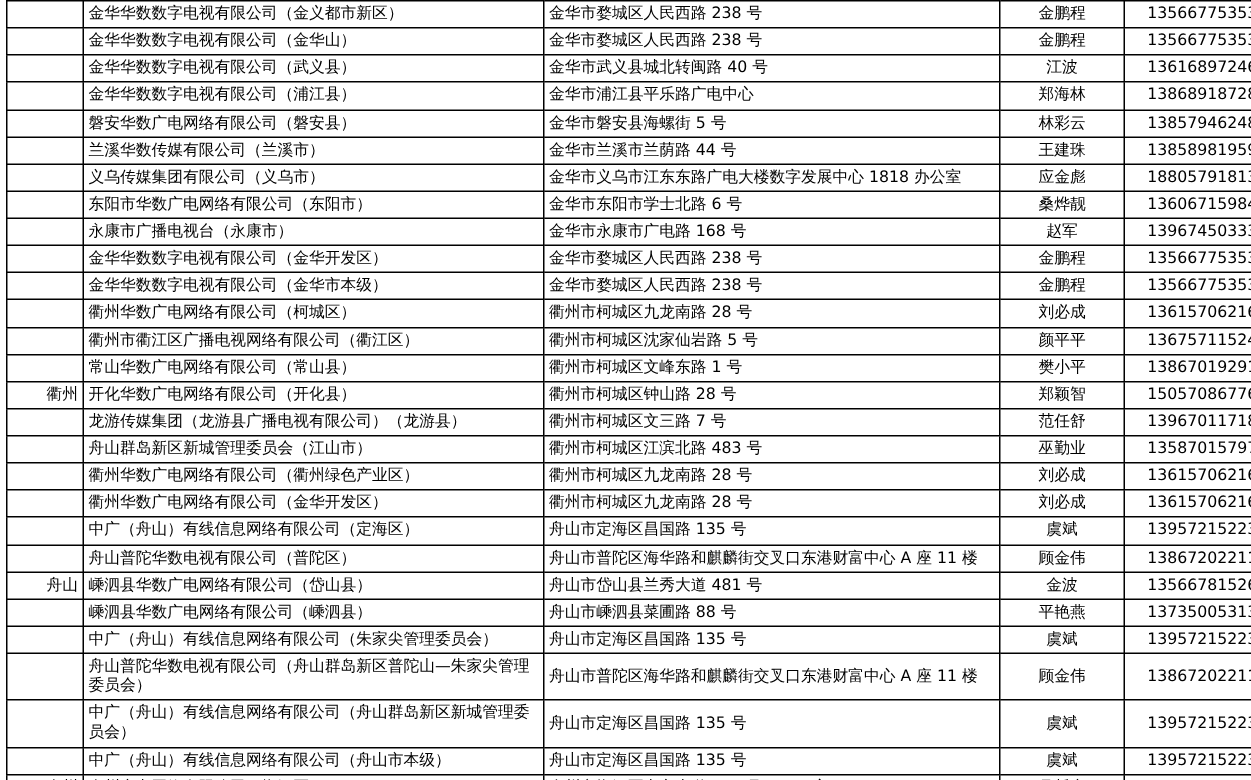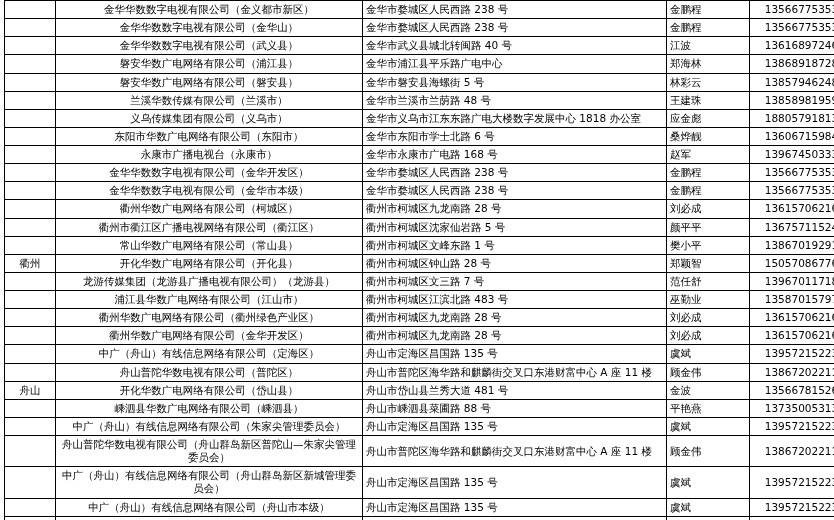--- a/index.html
+++ b/index.html
@@ -28,34 +28,34 @@
   table.reg-table td {
     border: 1px solid #000000;
     font-size: 10.5px;
     line-height: 1.25;
     padding: 2px 3px;
     vertical-align: middle;
     word-break: break-all;
   }
   td.col-region {
     width: 44px;
-    text-align: center;
+    text-align: right;
     font-size: 11px;
   }
   td.col-name {
     width: 300px;
-    text-align: center;
+    text-align: left;
   }
   td.col-addr {
     width: 297px;
     text-align: left;
   }
   td.col-person {
     width: 76px;
-    text-align: left;
+    text-align: center;
   }
   td.col-phone {
     width: 97px;
     text-align: center;
     font-size: 10.5px;
   }
 </style>
 </head>
 <body>
 
@@ -78,36 +78,36 @@
         </tr>
         <tr>
           <td class="col-region"></td>
           <td class="col-name">金华华数数字电视有限公司（武义县）</td>
           <td class="col-addr">金华市武义县城北转闽路 40 号</td>
           <td class="col-person">江波</td>
           <td class="col-phone">13616897246</td>
         </tr>
         <tr>
           <td class="col-region"></td>
-          <td class="col-name">磐安华数广电网络有限公司（浦江县）</td>
+          <td class="col-name">金华华数数字电视有限公司（浦江县）</td>
           <td class="col-addr">金华市浦江县平乐路广电中心</td>
           <td class="col-person">郑海林</td>
           <td class="col-phone">13868918728</td>
         </tr>
         <tr>
           <td class="col-region"></td>
           <td class="col-name">磐安华数广电网络有限公司（磐安县）</td>
           <td class="col-addr">金华市磐安县海螺街 5 号</td>
           <td class="col-person">林彩云</td>
           <td class="col-phone">13857946248</td>
         </tr>
         <tr>
           <td class="col-region"></td>
           <td class="col-name">兰溪华数传媒有限公司（兰溪市）</td>
-          <td class="col-addr">金华市兰溪市兰荫路 48 号</td>
+          <td class="col-addr">金华市兰溪市兰荫路 44 号</td>
           <td class="col-person">王建珠</td>
           <td class="col-phone">13858981959</td>
         </tr>
         <tr>
           <td class="col-region"></td>
           <td class="col-name">义乌传媒集团有限公司（义乌市）</td>
           <td class="col-addr">金华市义乌市江东东路广电大楼数字发展中心 1818 办公室</td>
           <td class="col-person">应金彪</td>
           <td class="col-phone">18805791813</td>
         </tr>
@@ -169,21 +169,21 @@
         </tr>
         <tr>
           <td class="col-region"></td>
           <td class="col-name">龙游传媒集团（龙游县广播电视有限公司）（龙游县）</td>
           <td class="col-addr">衢州市柯城区文三路 7 号</td>
           <td class="col-person">范任舒</td>
           <td class="col-phone">13967011718</td>
         </tr>
         <tr>
           <td class="col-region"></td>
-          <td class="col-name">浦江县华数广电网络有限公司（江山市）</td>
+          <td class="col-name">舟山群岛新区新城管理委员会（江山市）</td>
           <td class="col-addr">衢州市柯城区江滨北路 483 号</td>
           <td class="col-person">巫勤业</td>
           <td class="col-phone">13587015797</td>
         </tr>
         <tr>
           <td class="col-region"></td>
           <td class="col-name">衢州华数广电网络有限公司（衢州绿色产业区）</td>
           <td class="col-addr">衢州市柯城区九龙南路 28 号</td>
           <td class="col-person">刘必成</td>
           <td class="col-phone">13615706216</td>
@@ -204,21 +204,21 @@
         </tr>
         <tr>
           <td class="col-region"></td>
           <td class="col-name">舟山普陀华数电视有限公司（普陀区）</td>
           <td class="col-addr">舟山市普陀区海华路和麒麟街交叉口东港财富中心 A 座 11 楼</td>
           <td class="col-person">顾金伟</td>
           <td class="col-phone">13867202211</td>
         </tr>
         <tr>
           <td class="col-region">舟山</td>
-          <td class="col-name">开化华数广电网络有限公司（岱山县）</td>
+          <td class="col-name">嵊泗县华数广电网络有限公司（岱山县）</td>
           <td class="col-addr">舟山市岱山县兰秀大道 481 号</td>
           <td class="col-person">金波</td>
           <td class="col-phone">13566781526</td>
         </tr>
         <tr>
           <td class="col-region"></td>
           <td class="col-name">嵊泗县华数广电网络有限公司（嵊泗县）</td>
           <td class="col-addr">舟山市嵊泗县菜圃路 88 号</td>
           <td class="col-person">平艳燕</td>
           <td class="col-phone">13735005313</td>

